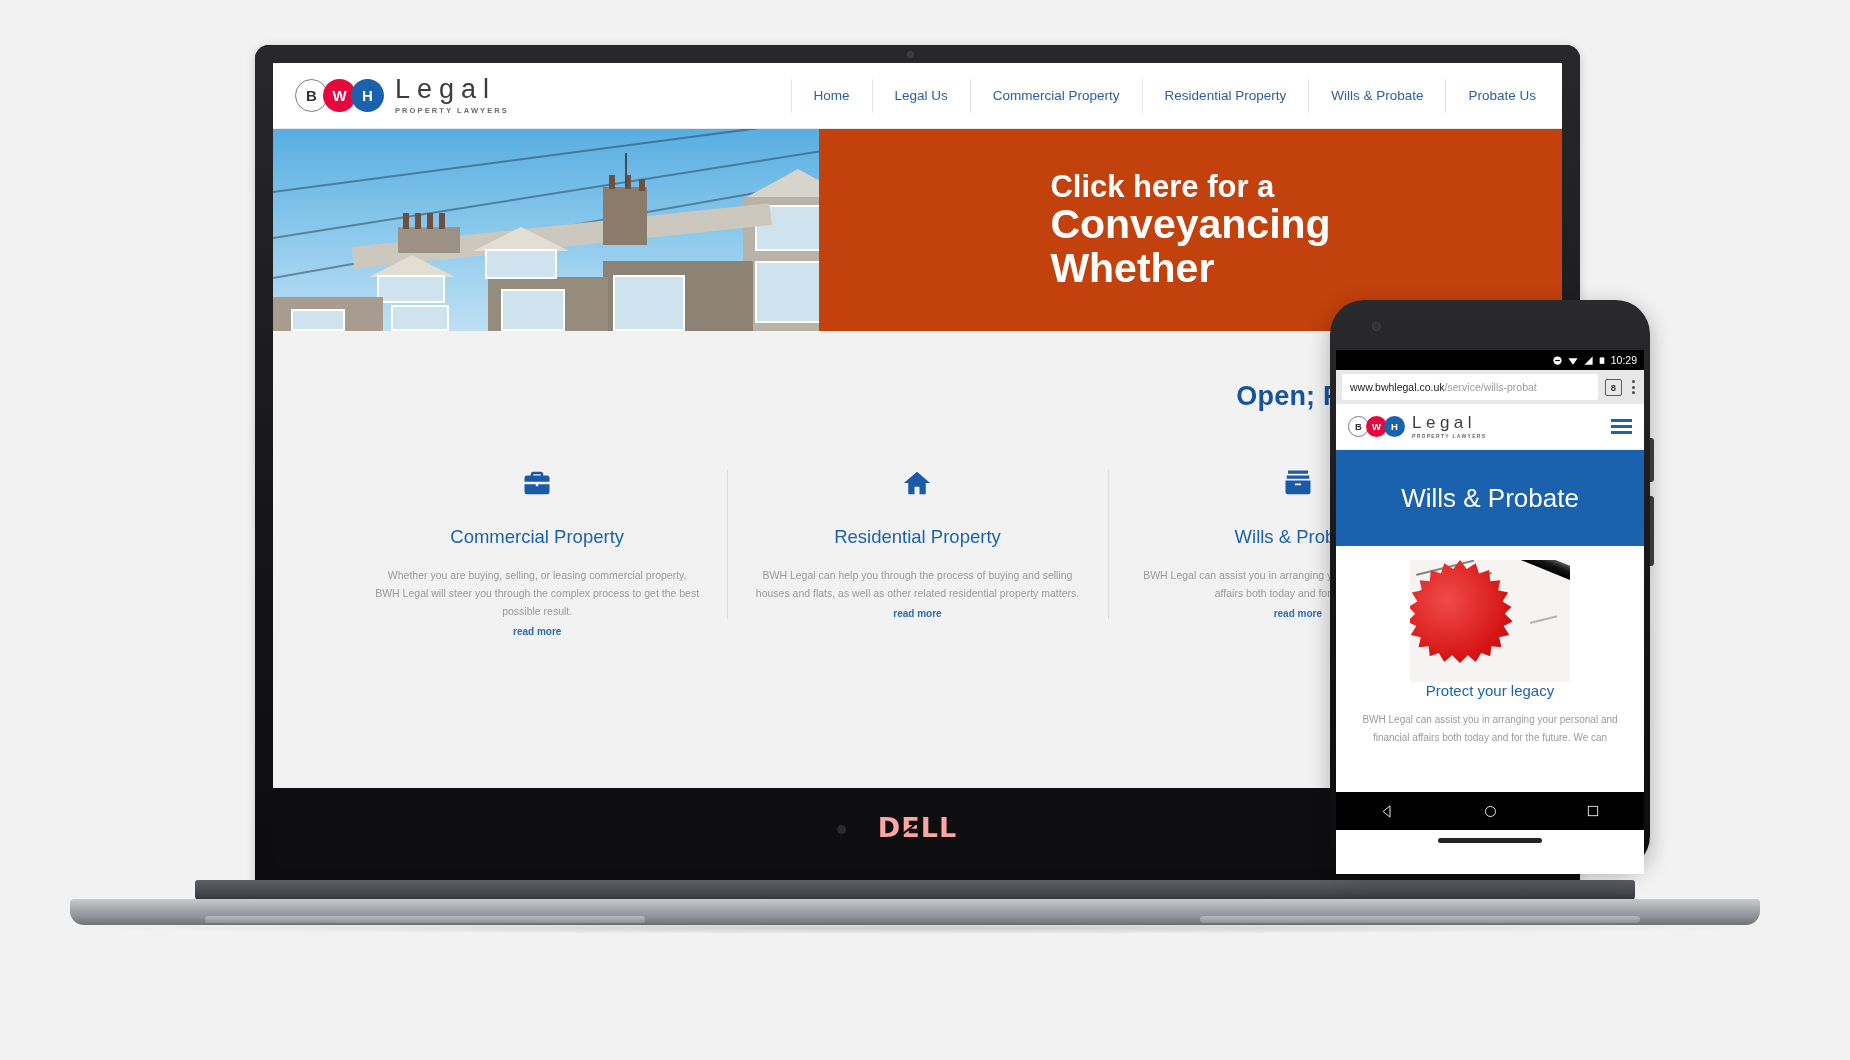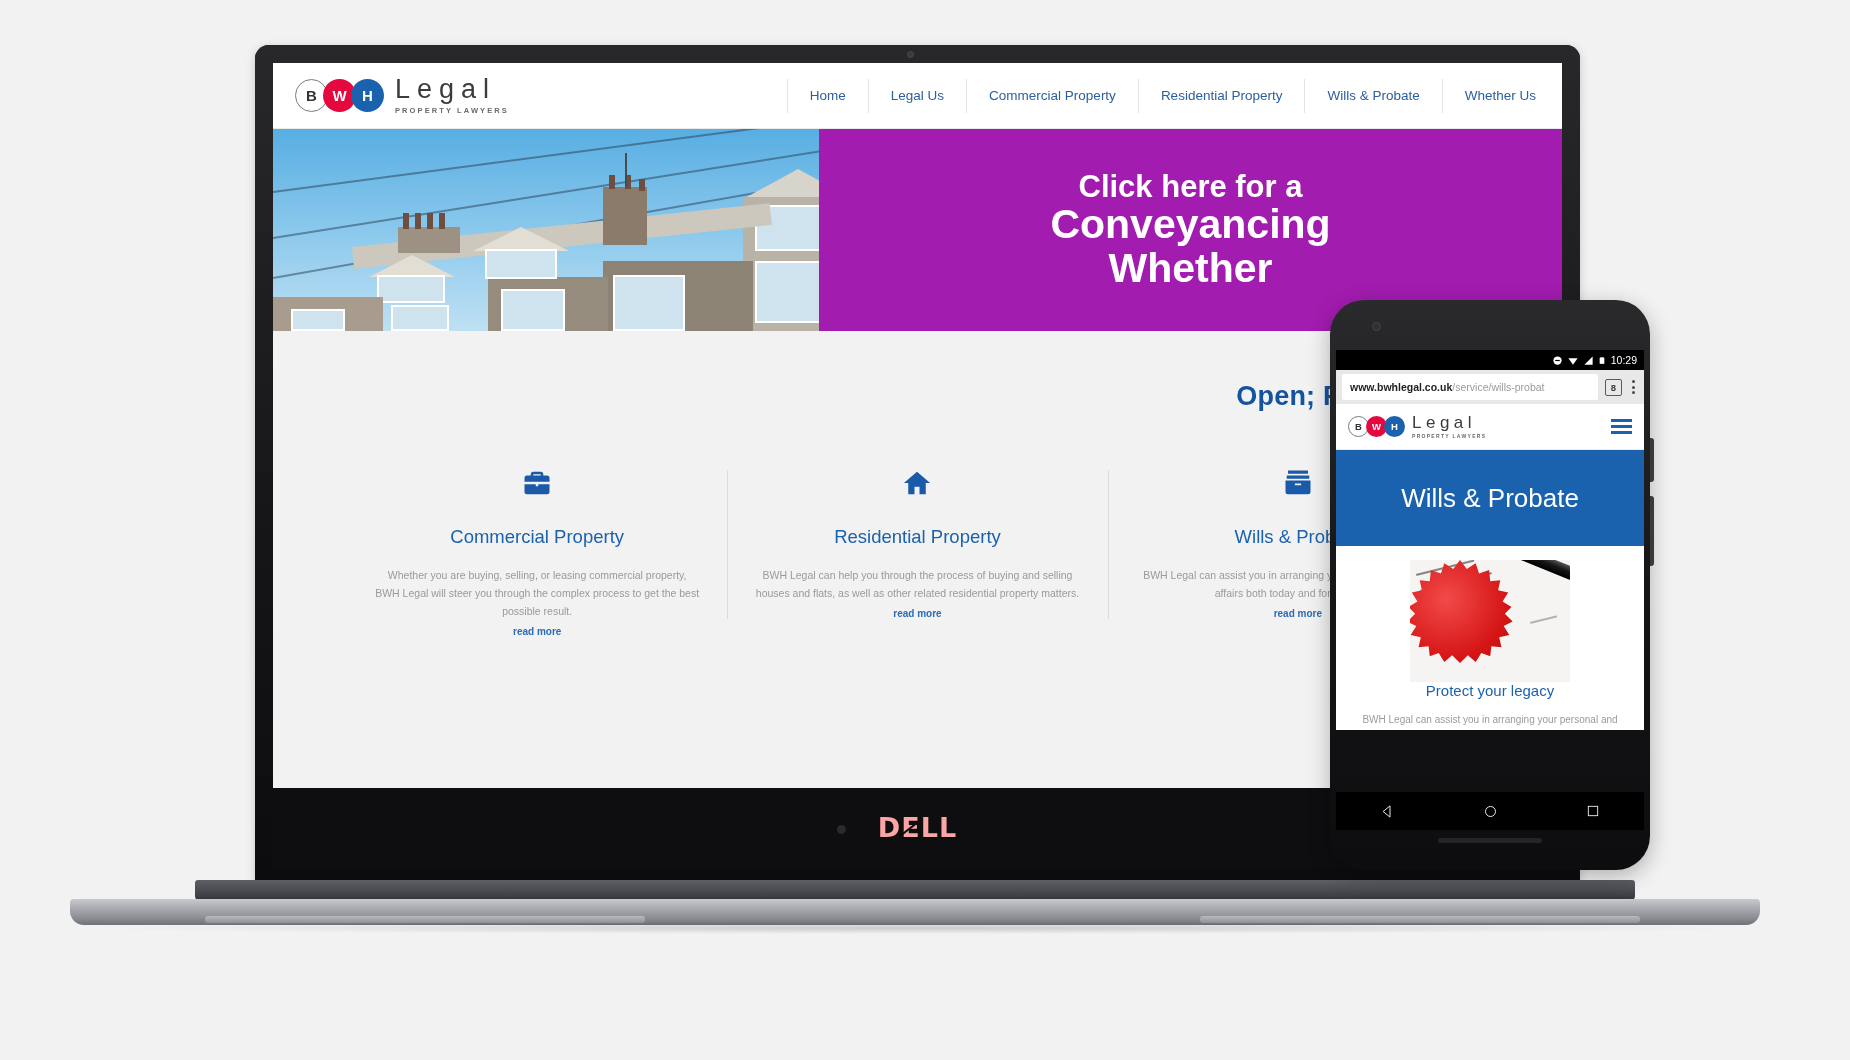--- a/index.html
+++ b/index.html
@@ -120,22 +120,22 @@
   .nav-item {
     padding: 0 22px; height: 34px; display: flex; align-items: center;
     font-size: 13.5px; color: #2c5f9e;
     border-left: 1px solid #e4e4e4; cursor: pointer; white-space: nowrap;
   }
   .nav-item:last-child { padding-right: 26px; }
 
   .hero { display: flex; height: 202px; }
   .hero-photo { width: 546px; height: 202px; position: relative; overflow: hidden; background: #8ec6ea; }
   .hero-cta {
-    flex: 1; background: #a21caf; display: flex;
-    align-items: center; justify-content: center; text-align: center;
+    flex: 1; background: #c2410c; display: flex;
+    align-items: center; justify-content: center; 
   }
   .cta-inner { color: #fff; line-height: 1.07; }
   .cta-l1 { font-size: 31px; font-weight: bold; }
   .cta-l2 { font-size: 41px; font-weight: bold; }
   .cta-l3 { font-size: 41px; font-weight: bold; }
 
   .site-body { background: #f2f2f2; height: 457px; padding-top: 50px; }
   .tagline {
     text-align: right; color: #14539e; font-size: 27px; font-weight: bold;
     letter-spacing: .2px;
@@ -181,41 +181,41 @@
   }
   .phone-cam {
     position: absolute; left: 42px; top: 22px; width: 9px; height: 9px;
     border-radius: 50%; background: #303034; border: 1px solid #44444a;
   }
   .phone-speaker {
     position: absolute; left: 50%; top: 538px; transform: translateX(-50%);
     width: 104px; height: 5px; border-radius: 3px; background: #242427;
   }
   .phone-screen {
-    position: absolute; left: 6px; top: 50px; width: 308px; height: 380px;
+    position: absolute; left: 6px; top: 50px; width: 308px; height: 524px;
     background: #fff; overflow: hidden;
   }
 
   .status-bar {
     height: 20px; background: #000; display: flex; align-items: center;
     justify-content: flex-end; padding-right: 7px; gap: 5px;
   }
   .status-icons { display: flex; align-items: center; gap: 4px; }
   .status-time { color: #fff; font-size: 10.5px; font-family: "Liberation Sans", sans-serif; }
 
   .url-bar {
     height: 34px; background: #e8e8e8; display: flex; align-items: center;
     padding: 0 6px; gap: 7px;
   }
   .url-pill {
     flex: 1; height: 26px; background: #fff; border-radius: 2px;
     display: flex; align-items: center; padding: 0 8px;
     font-size: 10.5px; overflow: hidden; white-space: nowrap;
   }
-  .url-dark { color: #222; font-weight: bold; }
+  .url-dark { color: #222; font-weight: normal; }
   .url-grey { color: #9b9b9b; }
   .tab-count {
     width: 17px; height: 17px; border: 1.6px solid #5a5a5a; border-radius: 2px;
     display: flex; align-items: center; justify-content: center;
     font-size: 9.5px; color: #3a3a3a; font-weight: bold;
   }
   .kebab { display: flex; flex-direction: column; gap: 2.5px; padding: 0 3px; }
   .kebab i { width: 3px; height: 3px; background: #4a4a4a; border-radius: 50%; display: block; }
 
   .m-header {
@@ -301,21 +301,21 @@
                 <div class="brand-legal">Legal</div>
                 <div class="brand-sub">PROPERTY LAWYERS</div>
               </div>
             </div>
             <div class="site-nav">
               <div class="nav-item">Home</div>
               <div class="nav-item">Legal Us</div>
               <div class="nav-item">Commercial Property</div>
               <div class="nav-item">Residential Property</div>
               <div class="nav-item">Wills &amp; Probate</div>
-              <div class="nav-item">Whether Us</div>
+              <div class="nav-item">Probate Us</div>
             </div>
           </div>
 
           <div class="hero">
             <div class="hero-photo">
               <div class="sky"></div>
               <div class="wire" style="left:0;top:62px;width:600px;transform:rotate(-7.5deg);"></div>
               <div class="wire" style="left:0;top:108px;width:600px;transform:rotate(-9deg);"></div>
               <div class="wire" style="left:0;top:148px;width:600px;transform:rotate(-10deg);"></div>
 

